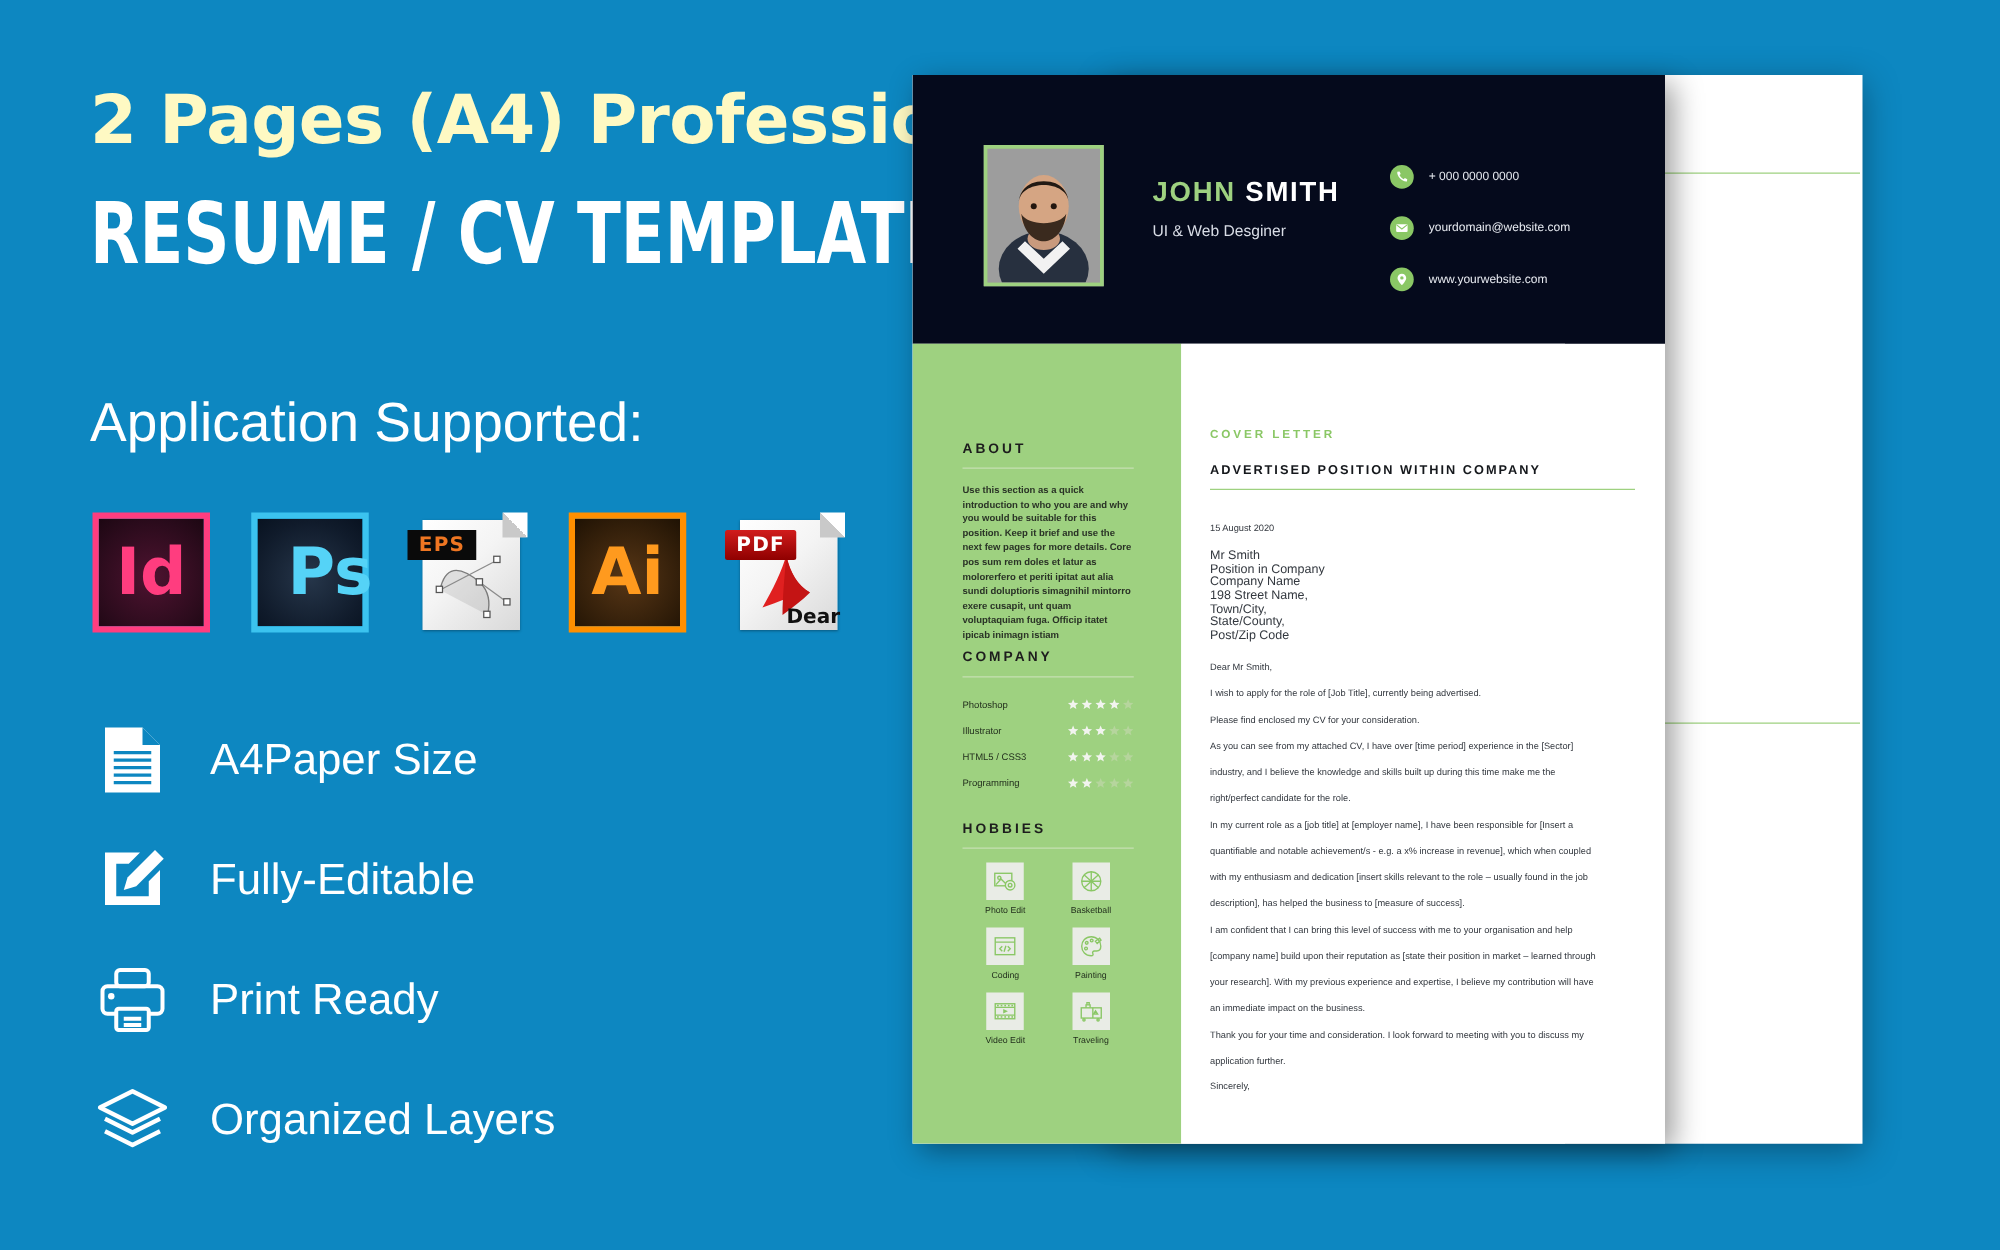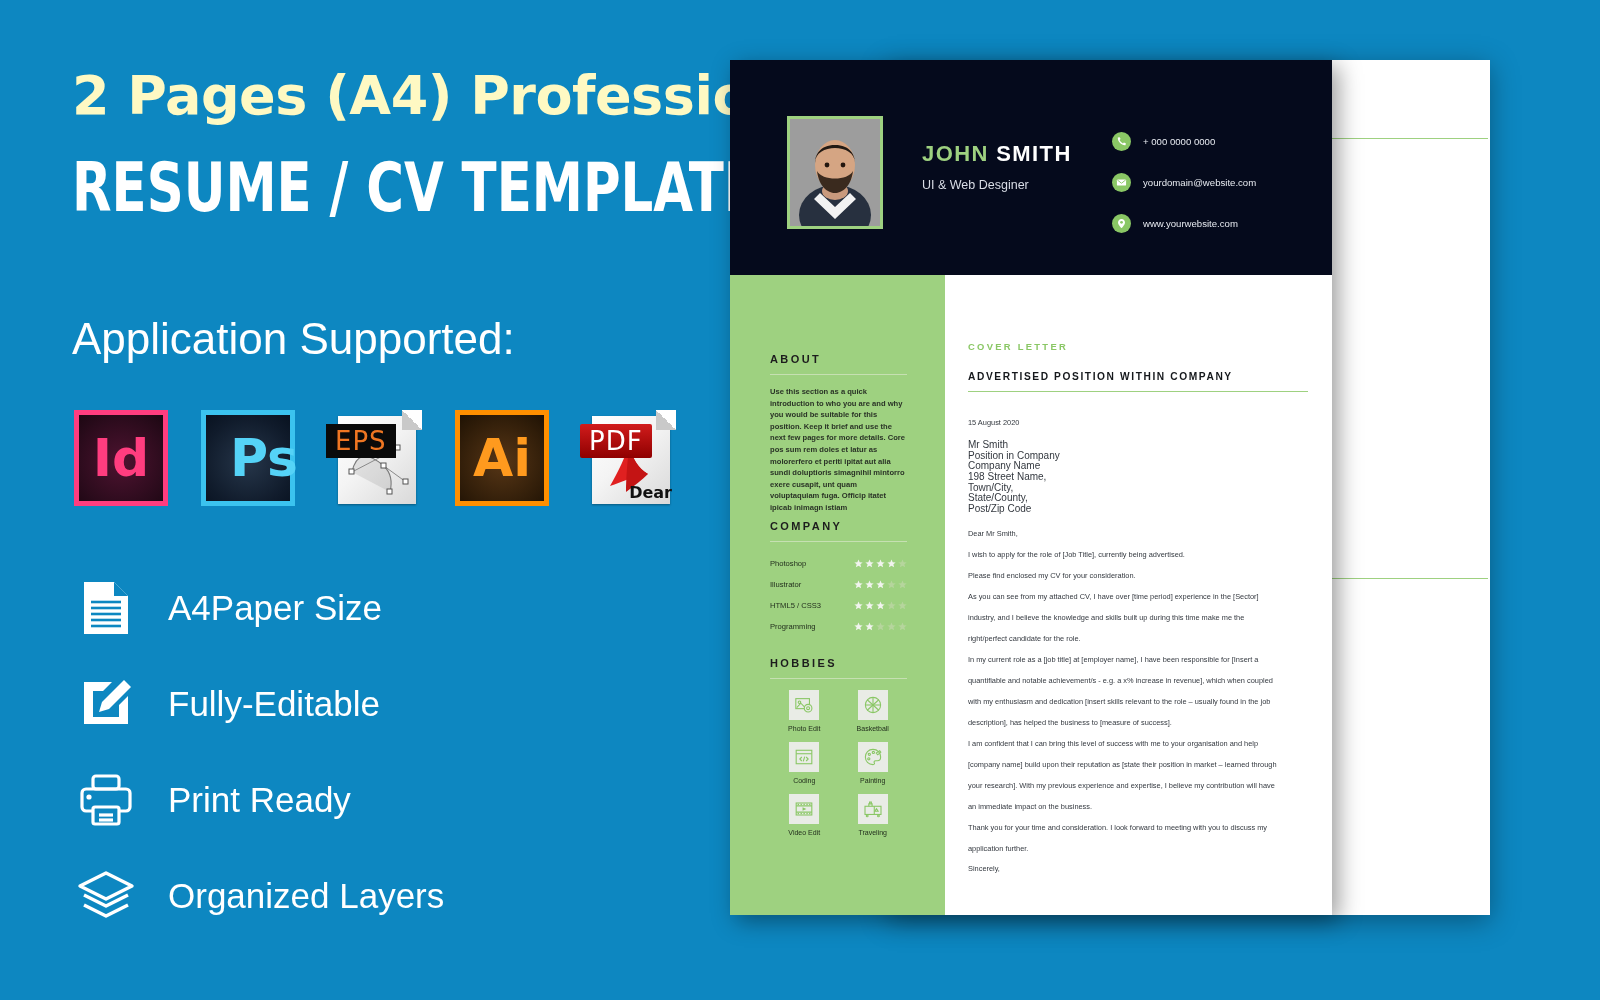--- a/index.html
+++ b/index.html
@@ -46,21 +46,21 @@
     position:absolute;left:10px;top:6px;width:78px;height:88px;
     background:linear-gradient(135deg,#ffffff 0%,#f4f4f4 45%,#d9d9d9 100%);
     box-shadow:0 1px 2px rgba(0,0,0,.35);
   }
   .file-fold{
     position:absolute;right:0px;top:0px;width:20px;height:20px;
     background:linear-gradient(225deg,#ffffff 50%,#c9c9c9 50%);
   }
   .tag{
     position:absolute;left:-2px;top:14px;padding:4px 9px;
-    font-weight:400;font-size:26px;letter-spacing:1px;line-height:1;
+    font-weight:700;font-size:16px;letter-spacing:1px;line-height:1;
     font-family:"DejaVu Sans", sans-serif;
   }
   .tag-eps{background:#0a0a0a;color:#ef7622;}
   .tag-pdf{background:linear-gradient(180deg,#d11c1c 0%,#8f0000 100%);color:#ffffff;border-radius:2px;}
   .adobe-word{
     position:absolute;right:4px;bottom:4px;color:#111;font-weight:700;font-size:16px;
     font-family:"DejaVu Sans", sans-serif;
   }
   
   .features{position:absolute;left:76px;top:560px;}

